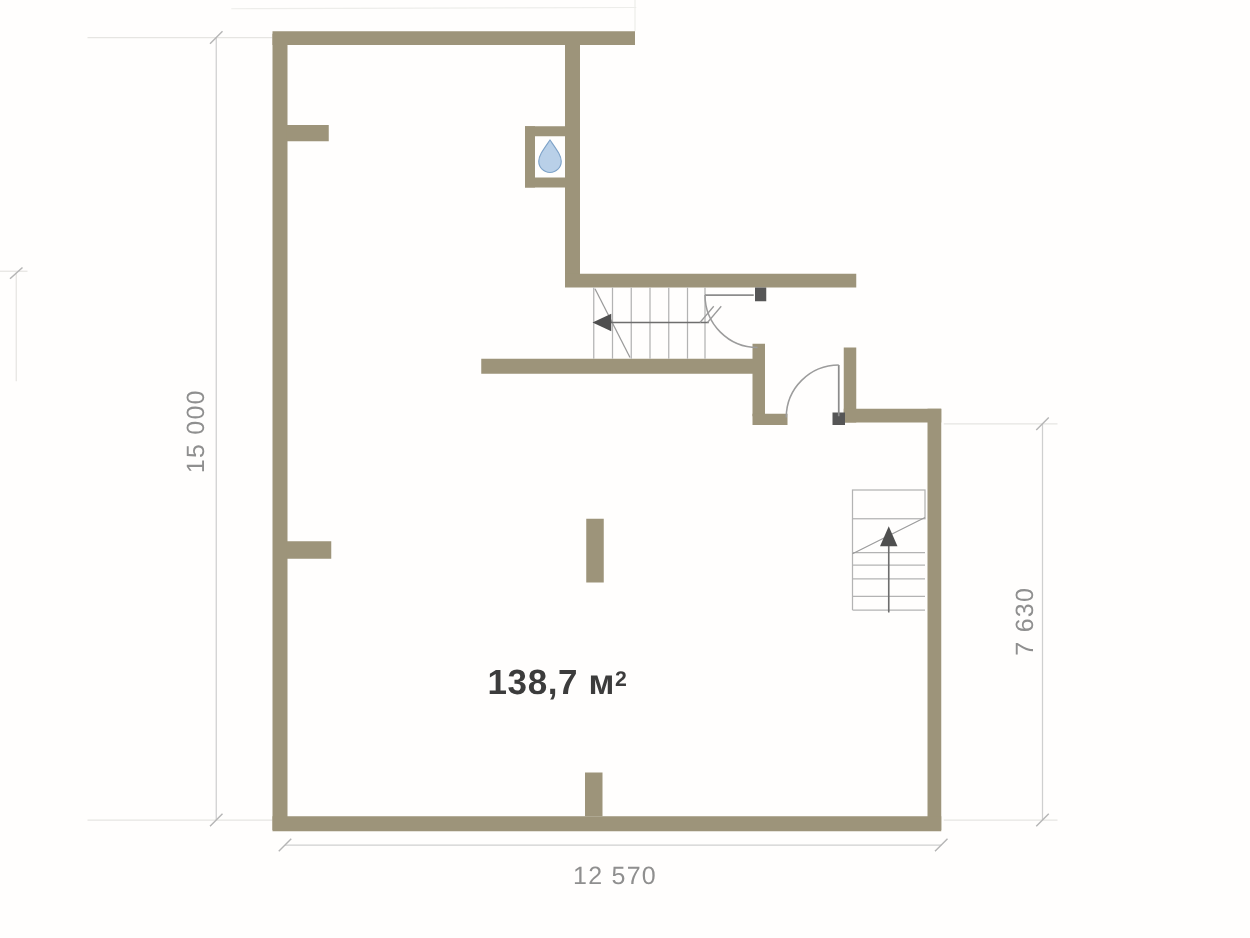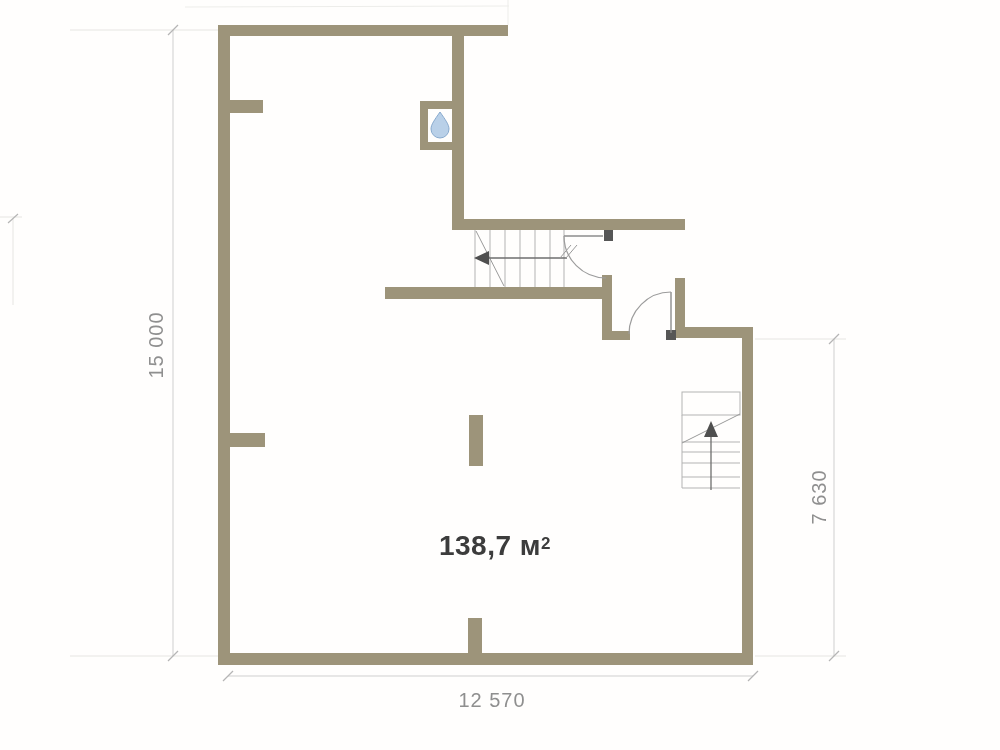--- a/index.html
+++ b/index.html
@@ -14,21 +14,21 @@
   .dir-line{stroke:#6e6e6e;stroke-width:1.3;fill:none;}
   .dir-arrow{fill:#4f4f4f;stroke:none;}
   .door-leaf{stroke:#8c8c8c;stroke-width:1.4;fill:none;}
   .door-arc{stroke:#9c9c9c;stroke-width:1.2;fill:none;}
   .hinge{fill:#565656;}
   .dim-line{stroke:#cfcfcf;stroke-width:1;fill:none;}
   .dim-tick{stroke:#b5b5b5;stroke-width:1.2;fill:none;}
   .ext-line{stroke:#e6e5e2;stroke-width:1;fill:none;}
   .faint{stroke:#ededea;stroke-width:1;fill:none;}
   .dim-text{font-family:"Liberation Sans",sans-serif;font-size:20px;fill:#8f8f8f;letter-spacing:1px;}
-  .area-label{position:absolute;left:390px;top:530px;width:210px;text-align:center;
+  .area-label{position:absolute;left:390px;top:530px;width:210px;text-align:left;
               font-size:28px;color:#3c3c3c;font-weight:bold;letter-spacing:0.5px;}
   .area-label sup{font-size:17px;vertical-align:6px;}
   .drop{fill:#b9d0e8;stroke:#7fa3c8;stroke-width:0.9;}
 </style>
 </head>
 <body>
 
 <div class="canvas">
   <svg width="1000" height="750" viewBox="0 0 1000 750">
 

